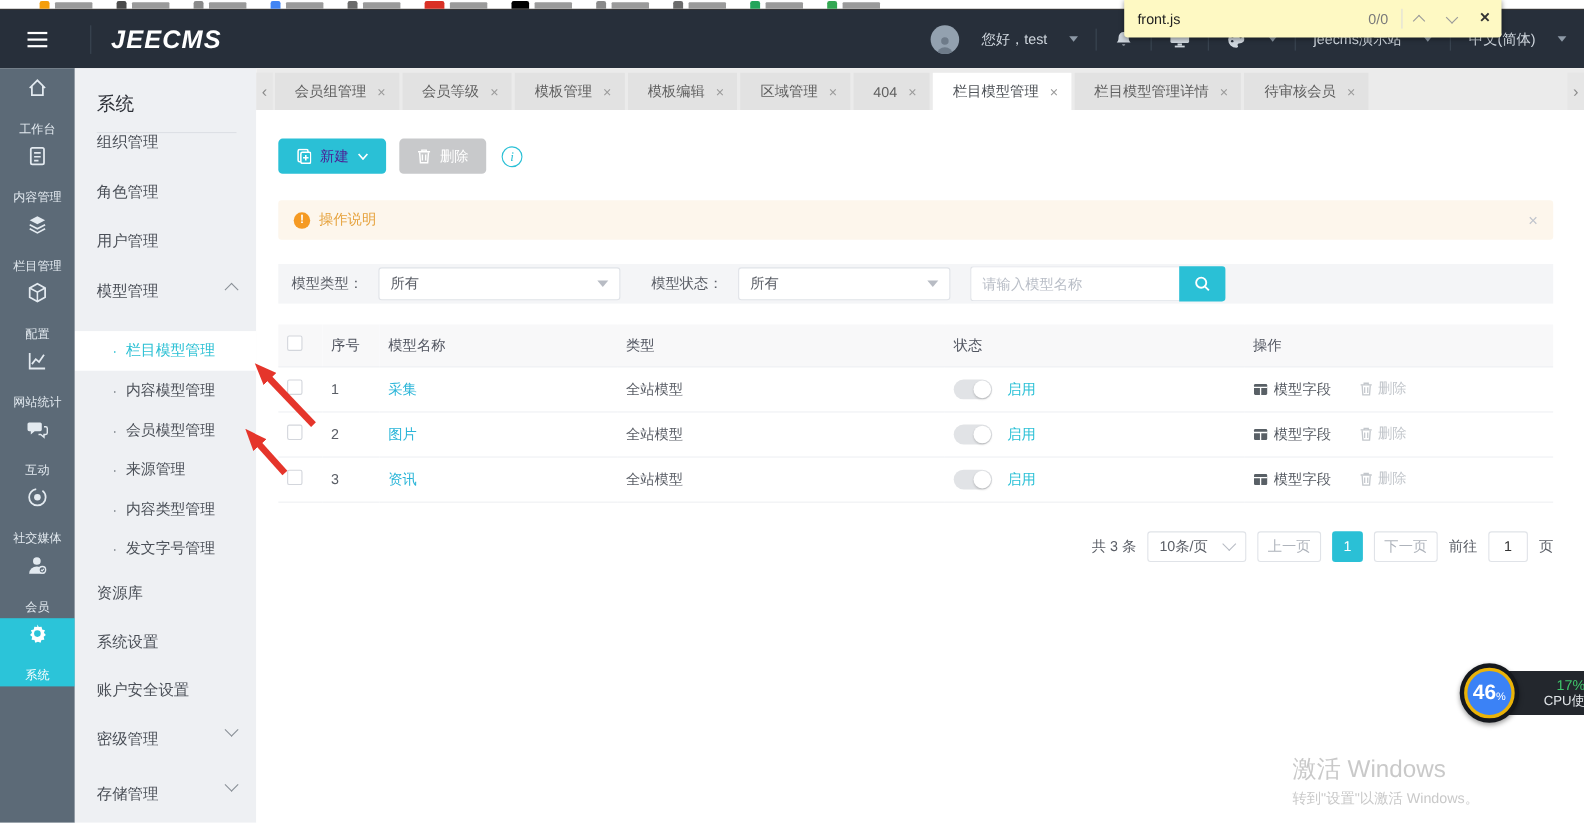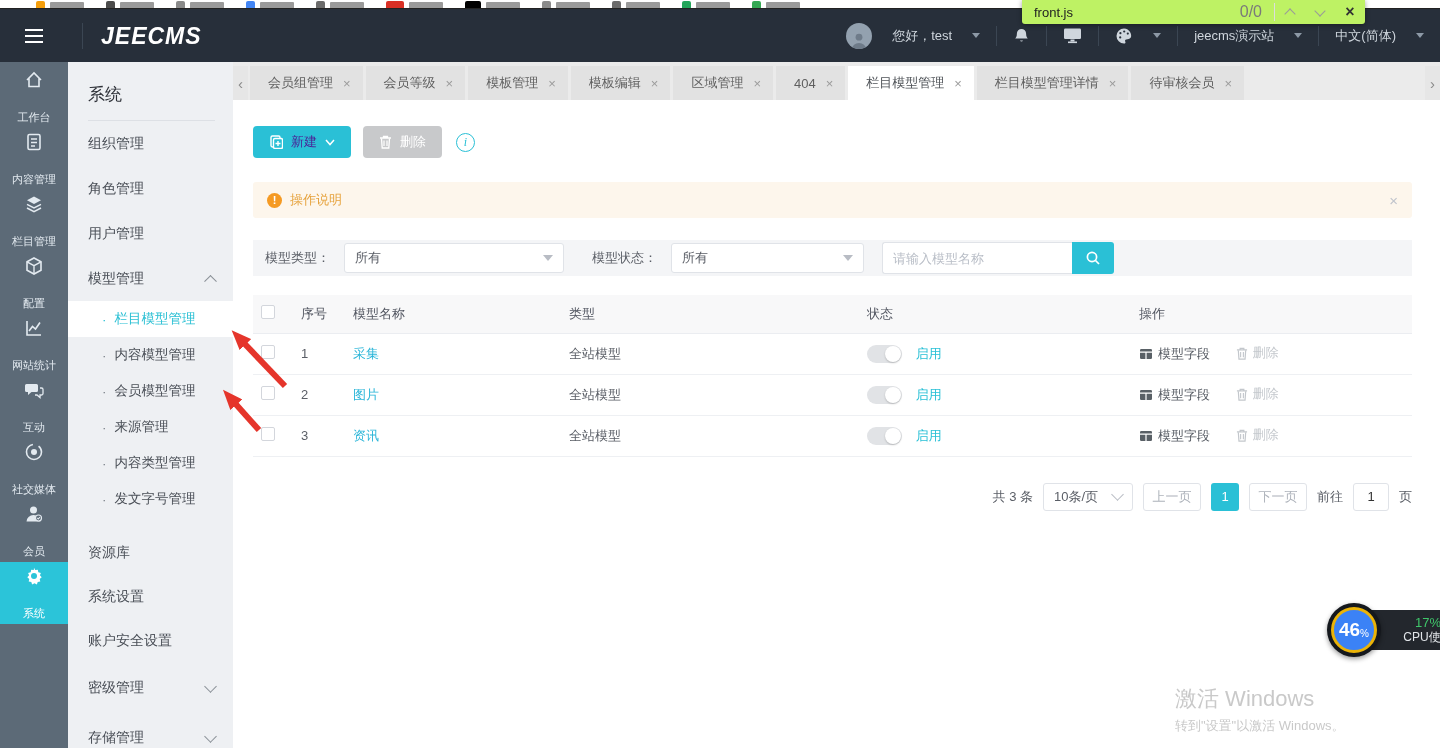--- a/index.html
+++ b/index.html
@@ -29,21 +29,21 @@
   
   .rail { width:68px; background:#5c6a77; flex:none; padding-top:4px; }
   .rail-item { height:62px; display:flex; flex-direction:column; align-items:center; justify-content:center; gap:20px; color:#e3eaf0; font-size:11px; cursor:pointer; }
   .rail-item.active { background:#2bc4d9; color:#fff; }
   .rail-item svg { display:block; }
 
   
   .submenu { width:165px; background:#eef0f3; flex:none; font-size:14px; color:#4a4f57; overflow:hidden; }
   .submenu-title { font-size:17px; color:#2e3138; padding:21px 20px 14px 20px; }
   .submenu-div { height:1px; background:#dde0e5; margin:0 18px 0 20px; }
-  .menu-item { height:45px; display:flex; align-items:center; padding:0 18px 0 20px; cursor:pointer; }
+  .menu-item { height:45px; display:flex; padding:0 18px 0 20px; cursor:pointer; }
   .menu-item .grow { flex:1; }
   .sub-item { height:36px; display:flex; align-items:center; padding-left:34px; font-size:13.5px; cursor:pointer; color:#4a4f57; }
   .sub-item::before { content:"·"; margin-right:8px; color:#7a8088; }
   .sub-item.active { background:#ffffff; color:#2bc0d4; }
   .sub-item.active::before { color:#2bc0d4; }
   .menu-item.lower { height:44px; }
   .menu-item.group2 { height:50px; }
   .mt14 { margin-top:14px; }
   .chev { width:9px; height:9px; border-right:1.6px solid #8a9097; border-bottom:1.6px solid #8a9097; }
   .chev.up { transform:rotate(-135deg) translate(-2px,-2px); }
@@ -94,23 +94,23 @@
   .op-link { display:inline-flex; align-items:center; gap:5px; color:#565b63; cursor:pointer; }
   .op-link.disabled { color:#c3c7cc; cursor:not-allowed; margin-left:22px; }
 
   .pager { margin-top:26px; display:flex; justify-content:flex-end; align-items:center; gap:10px; font-size:13px; color:#5a5e66; }
   .pg-sel { width:90px; height:28px; }
   .pg-btn { height:28px; min-width:58px; background:#fff; border:1px solid #e0e3e8; border-radius:3px; color:#aeb3bb; display:flex; align-items:center; justify-content:center; cursor:pointer; padding:0 8px; }
   .pg-cur { width:28px; height:28px; background:#2ac0d6; color:#fff; border-radius:3px; display:flex; align-items:center; justify-content:center; cursor:pointer; }
   .pg-input { width:36px; height:28px; border:1px solid #e0e3e8; border-radius:3px; text-align:center; font-size:13px; color:#333; outline:none; }
 
   
-  .findbar { position:absolute; top:0; left:1022px; width:343px; height:24px; background:#bef264; box-shadow:0 1px 5px rgba(0,0,0,.4); border-radius:0 0 3px 3px; display:flex; align-items:center; z-index:60; }
+  .findbar { position:absolute; top:0; left:1022px; width:343px; height:34px; background:#fef9c3; box-shadow:0 1px 5px rgba(0,0,0,.4); border-radius:0 0 3px 3px; display:flex; align-items:center; z-index:60; }
   .findbar input { border:none; outline:none; width:150px; font-size:13px; color:#222; padding-left:12px; background:transparent; }
-  .find-count { margin-left:auto; color:#7a7a7a; font-size:16px; padding-right:12px; }
+  .find-count { margin-left:auto; color:#7a7a7a; font-size:13px; padding-right:12px; }
   .find-div { width:1px; height:18px; background:#ddd; }
   .find-btn { width:30px; height:100%; display:flex; align-items:center; justify-content:center; cursor:pointer; }
   .fchev { width:8px; height:8px; border-right:1.6px solid #9a9a9a; border-bottom:1.6px solid #9a9a9a; }
   .fchev.up { transform:rotate(-135deg); margin-top:4px; }
   .fchev.dn { transform:rotate(45deg); margin-top:-3px; }
   .find-x { color:#333; font-size:16px; font-weight:bold; }
 
   
   .annot { position:absolute; left:0; top:0; z-index:50; pointer-events:none; }
 

